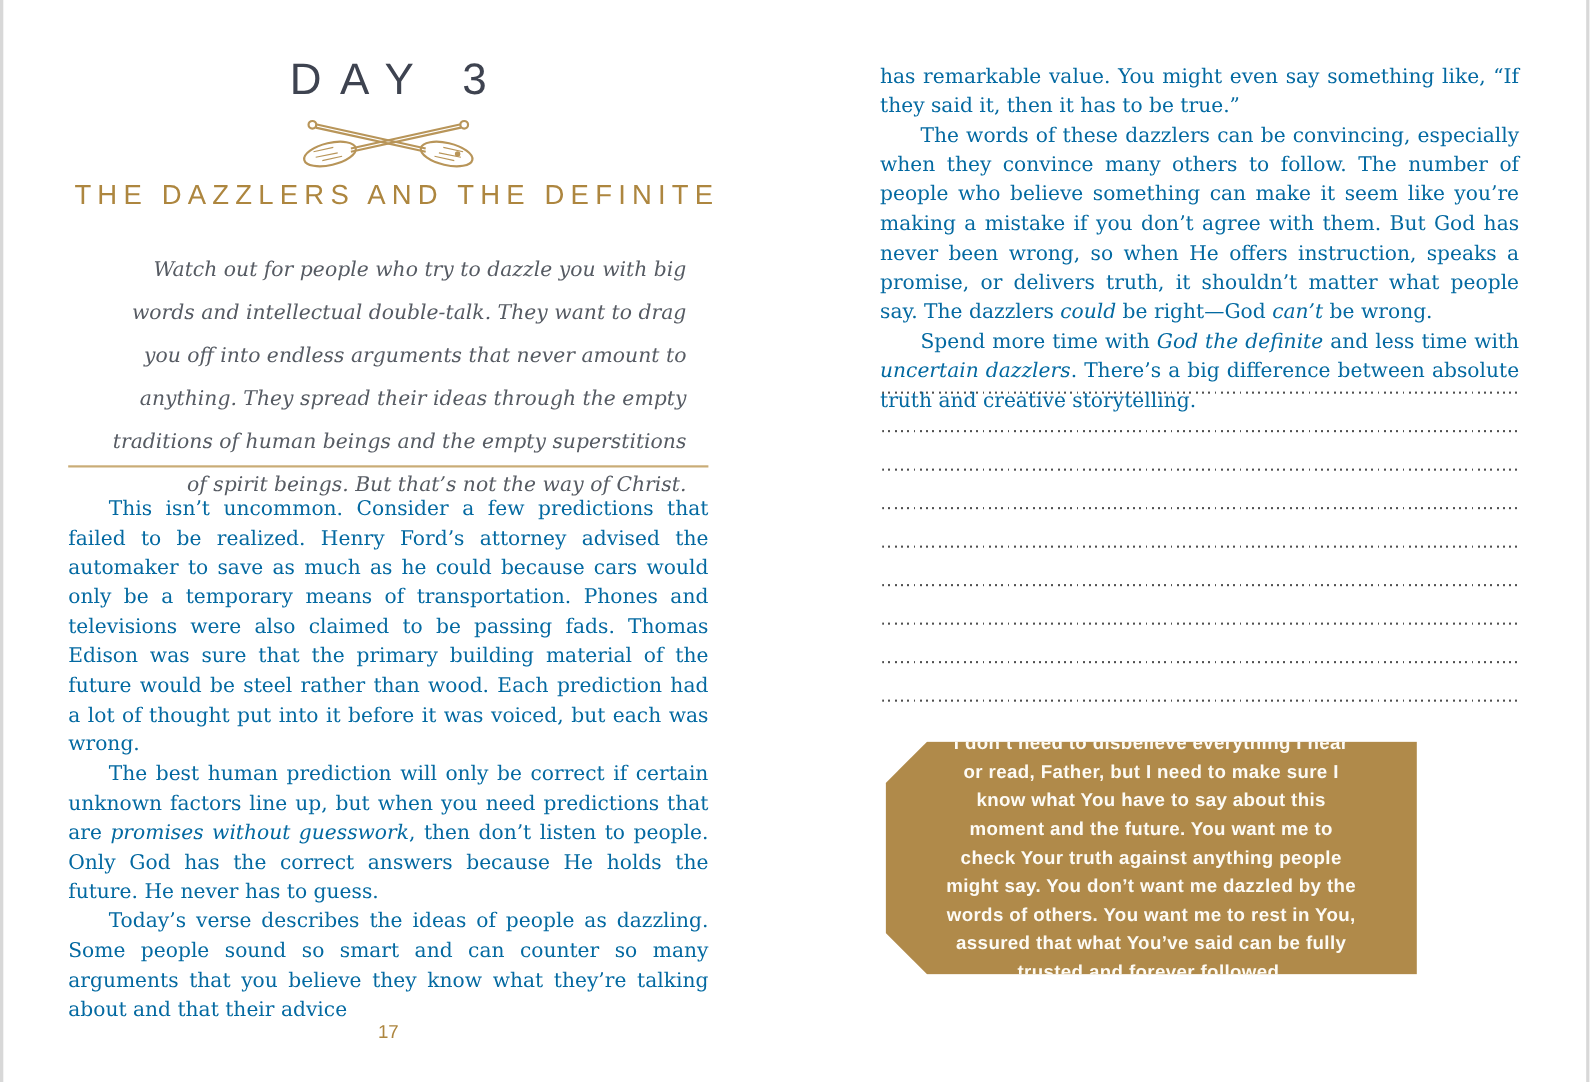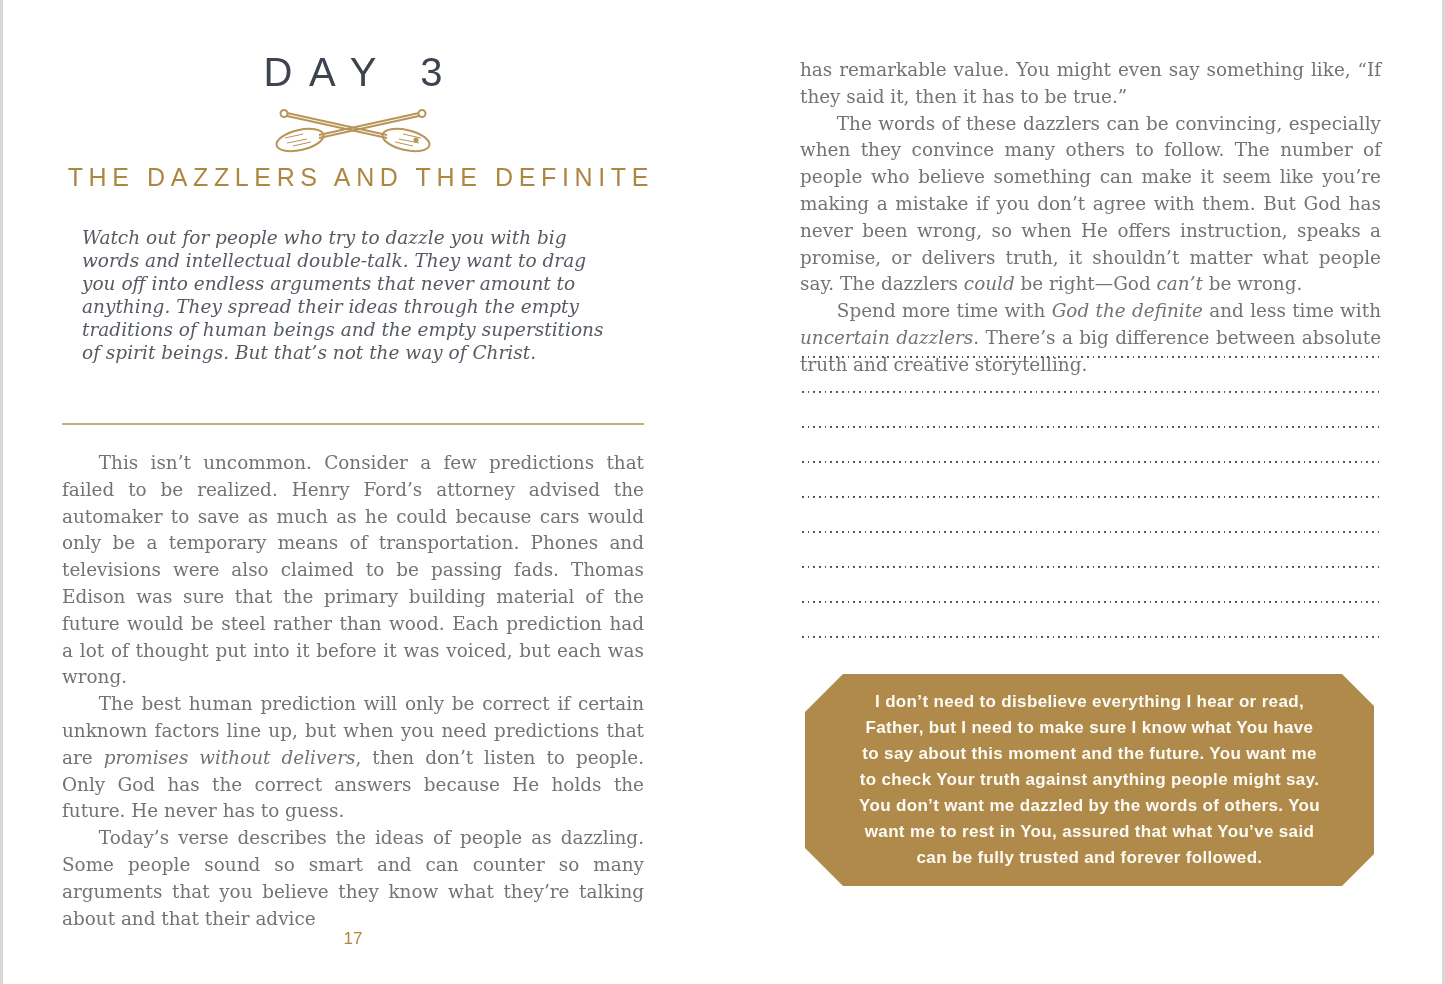--- a/index.html
+++ b/index.html
@@ -25,47 +25,47 @@
     letter-spacing:0.42em;text-indent:0.42em;color:#3e4350;
   }
   .oars{position:absolute;top:100px;left:50%;transform:translateX(-50%);}
   .chapter-title{
     position:absolute;top:163px;left:0;width:100%;text-align:center;
     font-family:"Liberation Sans",sans-serif;font-size:25px;font-weight:500;
     letter-spacing:0.225em;text-indent:0.225em;color:#ad863f;white-space:nowrap;
   }
 
   .epigraph{
-    position:absolute;top:226px;left:20px;right:20px;text-align:left;
-    font-style:italic;font-size:18.5px;line-height:23px;color:#565b63;
+    position:absolute;top:226px;left:20px;right:20px;text-align:right;
+    font-style:italic;font-size:18.5px;line-height:39px;color:#565b63;
   }
   .epigraph-source{
     position:absolute;top:384px;left:0;width:100%;text-align:center;
     font-variant:small-caps;font-size:16.5px;letter-spacing:0.05em;color:#565b63;
   }
   .divider{
     position:absolute;top:423px;left:0;width:100%;height:2px;background:#c9ac76;
   }
 
   .body-copy{position:absolute;left:0;right:0;text-align:justify;
-    font-size:18.4px;line-height:26.8px;color:#737373;}
+    font-size:18.4px;line-height:26.8px;color:#0369a1;}
   .body-left{top:450px;}
   .body-right{top:57px;}
   .body-copy p{margin:0;}
   .body-copy p.indent{text-indent:2em;}
   .body-copy em{}
 
   .journal{position:absolute;top:323px;left:2px;right:0;}
   .journal-line{
     height:35px;
     background:repeating-linear-gradient(90deg,#4f4f4f 0 1.7px,transparent 1.7px 5.7px) left bottom/100% 1.9px no-repeat;
   }
 
   .prayer-box{
-    position:absolute;top:674px;left:5px;width:569px;height:212px;
+    position:absolute;top:674px;left:5px;width:483px;height:212px;
     background:#b08a4a;
     clip-path:polygon(38px 0,537px 0,575px 38px,575px 174px,537px 212px,38px 212px,0 174px,0 38px);
     display:flex;align-items:center;justify-content:center;
   }
   .prayer-text{
     padding:10px 54px;text-align:center;color:#fdfbf5;
     font-family:"Liberation Sans",sans-serif;font-size:17px;font-weight:700;
     line-height:26px;letter-spacing:0.02em;
   }
 
@@ -107,21 +107,21 @@
 
     <div class="chapter-title">THE DAZZLERS AND THE DEFINITE</div>
 
     <div class="epigraph">Watch out for people who try to dazzle you with big<br>words and intellectual double-talk. They want to drag<br>you off into endless arguments that never amount to<br>anything. They spread their ideas through the empty<br>traditions of human beings and the empty superstitions<br>of spirit beings. But that’s not the way of Christ.</div>
 
 
     <div class="divider"></div>
 
     <div class="body-copy body-left">
         <p class="indent"><span>This isn’t uncommon. Consider a few predictions that failed to be realized. Henry Ford’s attorney advised the automaker to save as much as he could because cars would only be a temporary means of transportation. Phones and televisions were also claimed to be passing fads. Thomas Edison was sure that the primary building material of the future would be steel rather than wood. Each prediction had a lot of thought put into it before it was voiced, but each was wrong.</span></p>
-        <p class="indent"><span>The best human prediction will only be correct if certain unknown factors line up, but when you need predictions that are </span><em>promises without delivers</em><span>, then don’t listen to people. Only God has the correct answers because He holds the future. He never has to guess.</span></p>
+        <p class="indent"><span>The best human prediction will only be correct if certain unknown factors line up, but when you need predictions that are </span><em>promises without guesswork</em><span>, then don’t listen to people. Only God has the correct answers because He holds the future. He never has to guess.</span></p>
         <p class="indent"><span>Today’s verse describes the ideas of people as dazzling. Some people sound so smart and can counter so many arguments that you believe they know what they’re talking about and that their advice</span></p>
       </div>
 
     <div class="pagenum">17</div>
   </div>
 
   <div class="col col-right">
 
     <div class="body-copy body-right">
         <p><span>has remarkable value. You might even say something like, “If they said it, then it has to be true.”</span></p>

